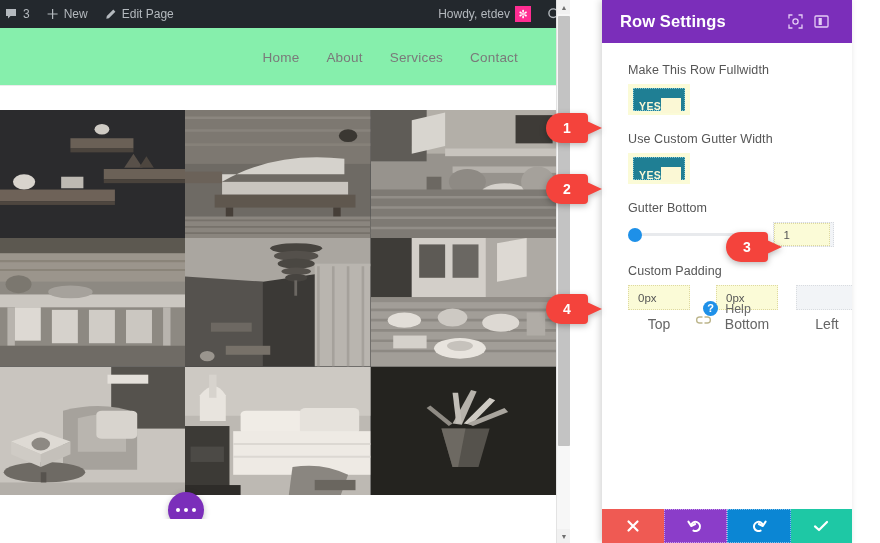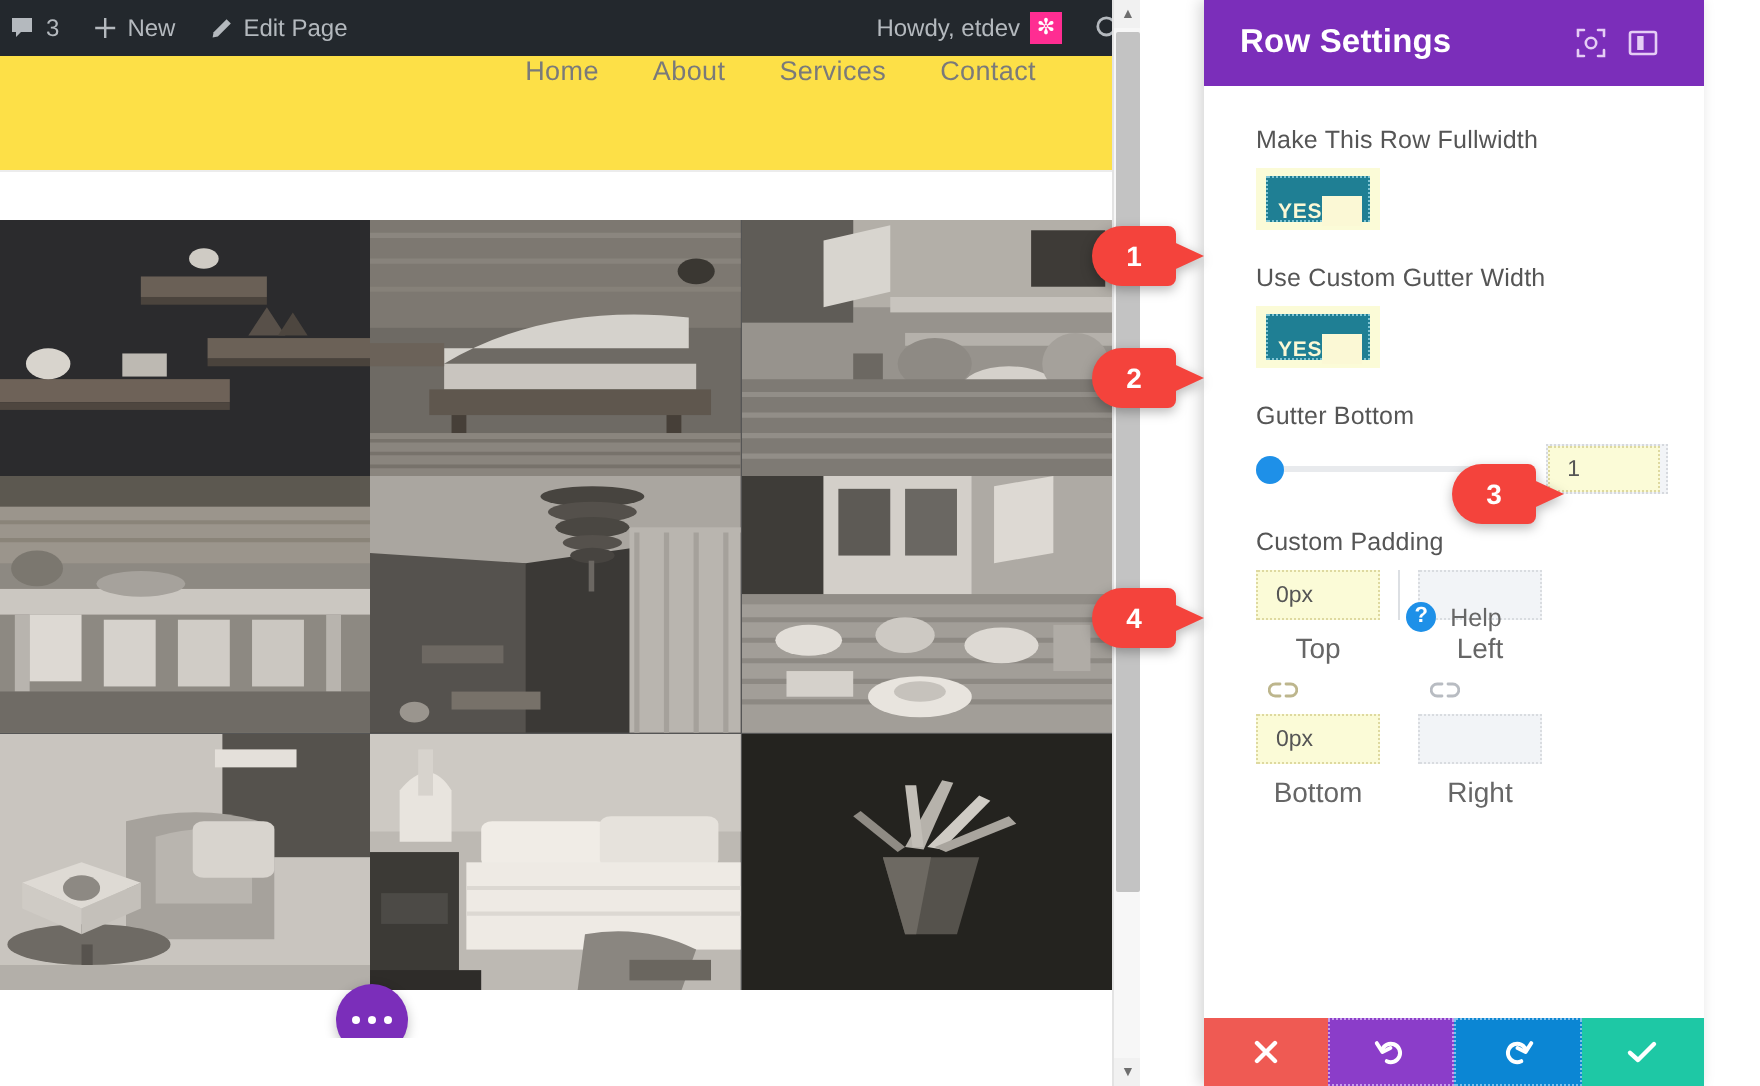--- a/index.html
+++ b/index.html
@@ -34,21 +34,21 @@
   .howdy { color: #b4b9be; font-size: 12px; }
   .avatar {
     width: 16px; height: 16px; background: #ff2d92;
     display: flex; align-items: center; justify-content: center;
     color: #fff; font-size: 11px; line-height: 1;
   }
 
   
   #siteheader {
     position: absolute; left: 0; top: 28px; width: 556px; height: 58px;
-    background: #fde047; display: flex; 
+    background: #86efac; display: flex; align-items: center;
     justify-content: flex-end; padding-right: 38px;
   }
   #sitenav { display: flex; gap: 27px; }
   .navlink { font-size: 13.5px; color: #7a7a7a; letter-spacing: .2px; }
   #headerrule {
     position: absolute; left: 0; top: 85px; width: 556px; height: 1px;
     background: #ececec;
   }
 
   
@@ -165,21 +165,21 @@
   .numinput .fill {
     position: absolute; left: 0; top: 0; bottom: 0; width: 56px;
     background: #fbfbd7; border: 1px dotted #ded9a0;
   }
   .numinput .val {
     position: relative; font-size: 11.5px; color: #555; padding-left: 10px;
   }
 
   
   .padgroup { display: flex; align-items: flex-start; }
-  .padpair { display: flex; align-items: flex-start; flex-direction: column; }
+  .padpair { display: flex; align-items: flex-end; }
   .padcell { width: 62px; }
   .padbox {
     height: 25px; display: flex; align-items: center; padding-left: 9px;
     font-size: 11.5px; color: #555;
   }
   .padbox.filled { background: #fbfbd7; border: 1px dotted #ded9a0; }
   .padbox.empty { background: #f2f4f7; border: 1px dotted #d9dce0; }
   .padcap { text-align: center; font-size: 14px; color: #666; margin-top: 6px; }
   .linkico {
     width: 26px; display: flex; align-items: center; justify-content: center;

